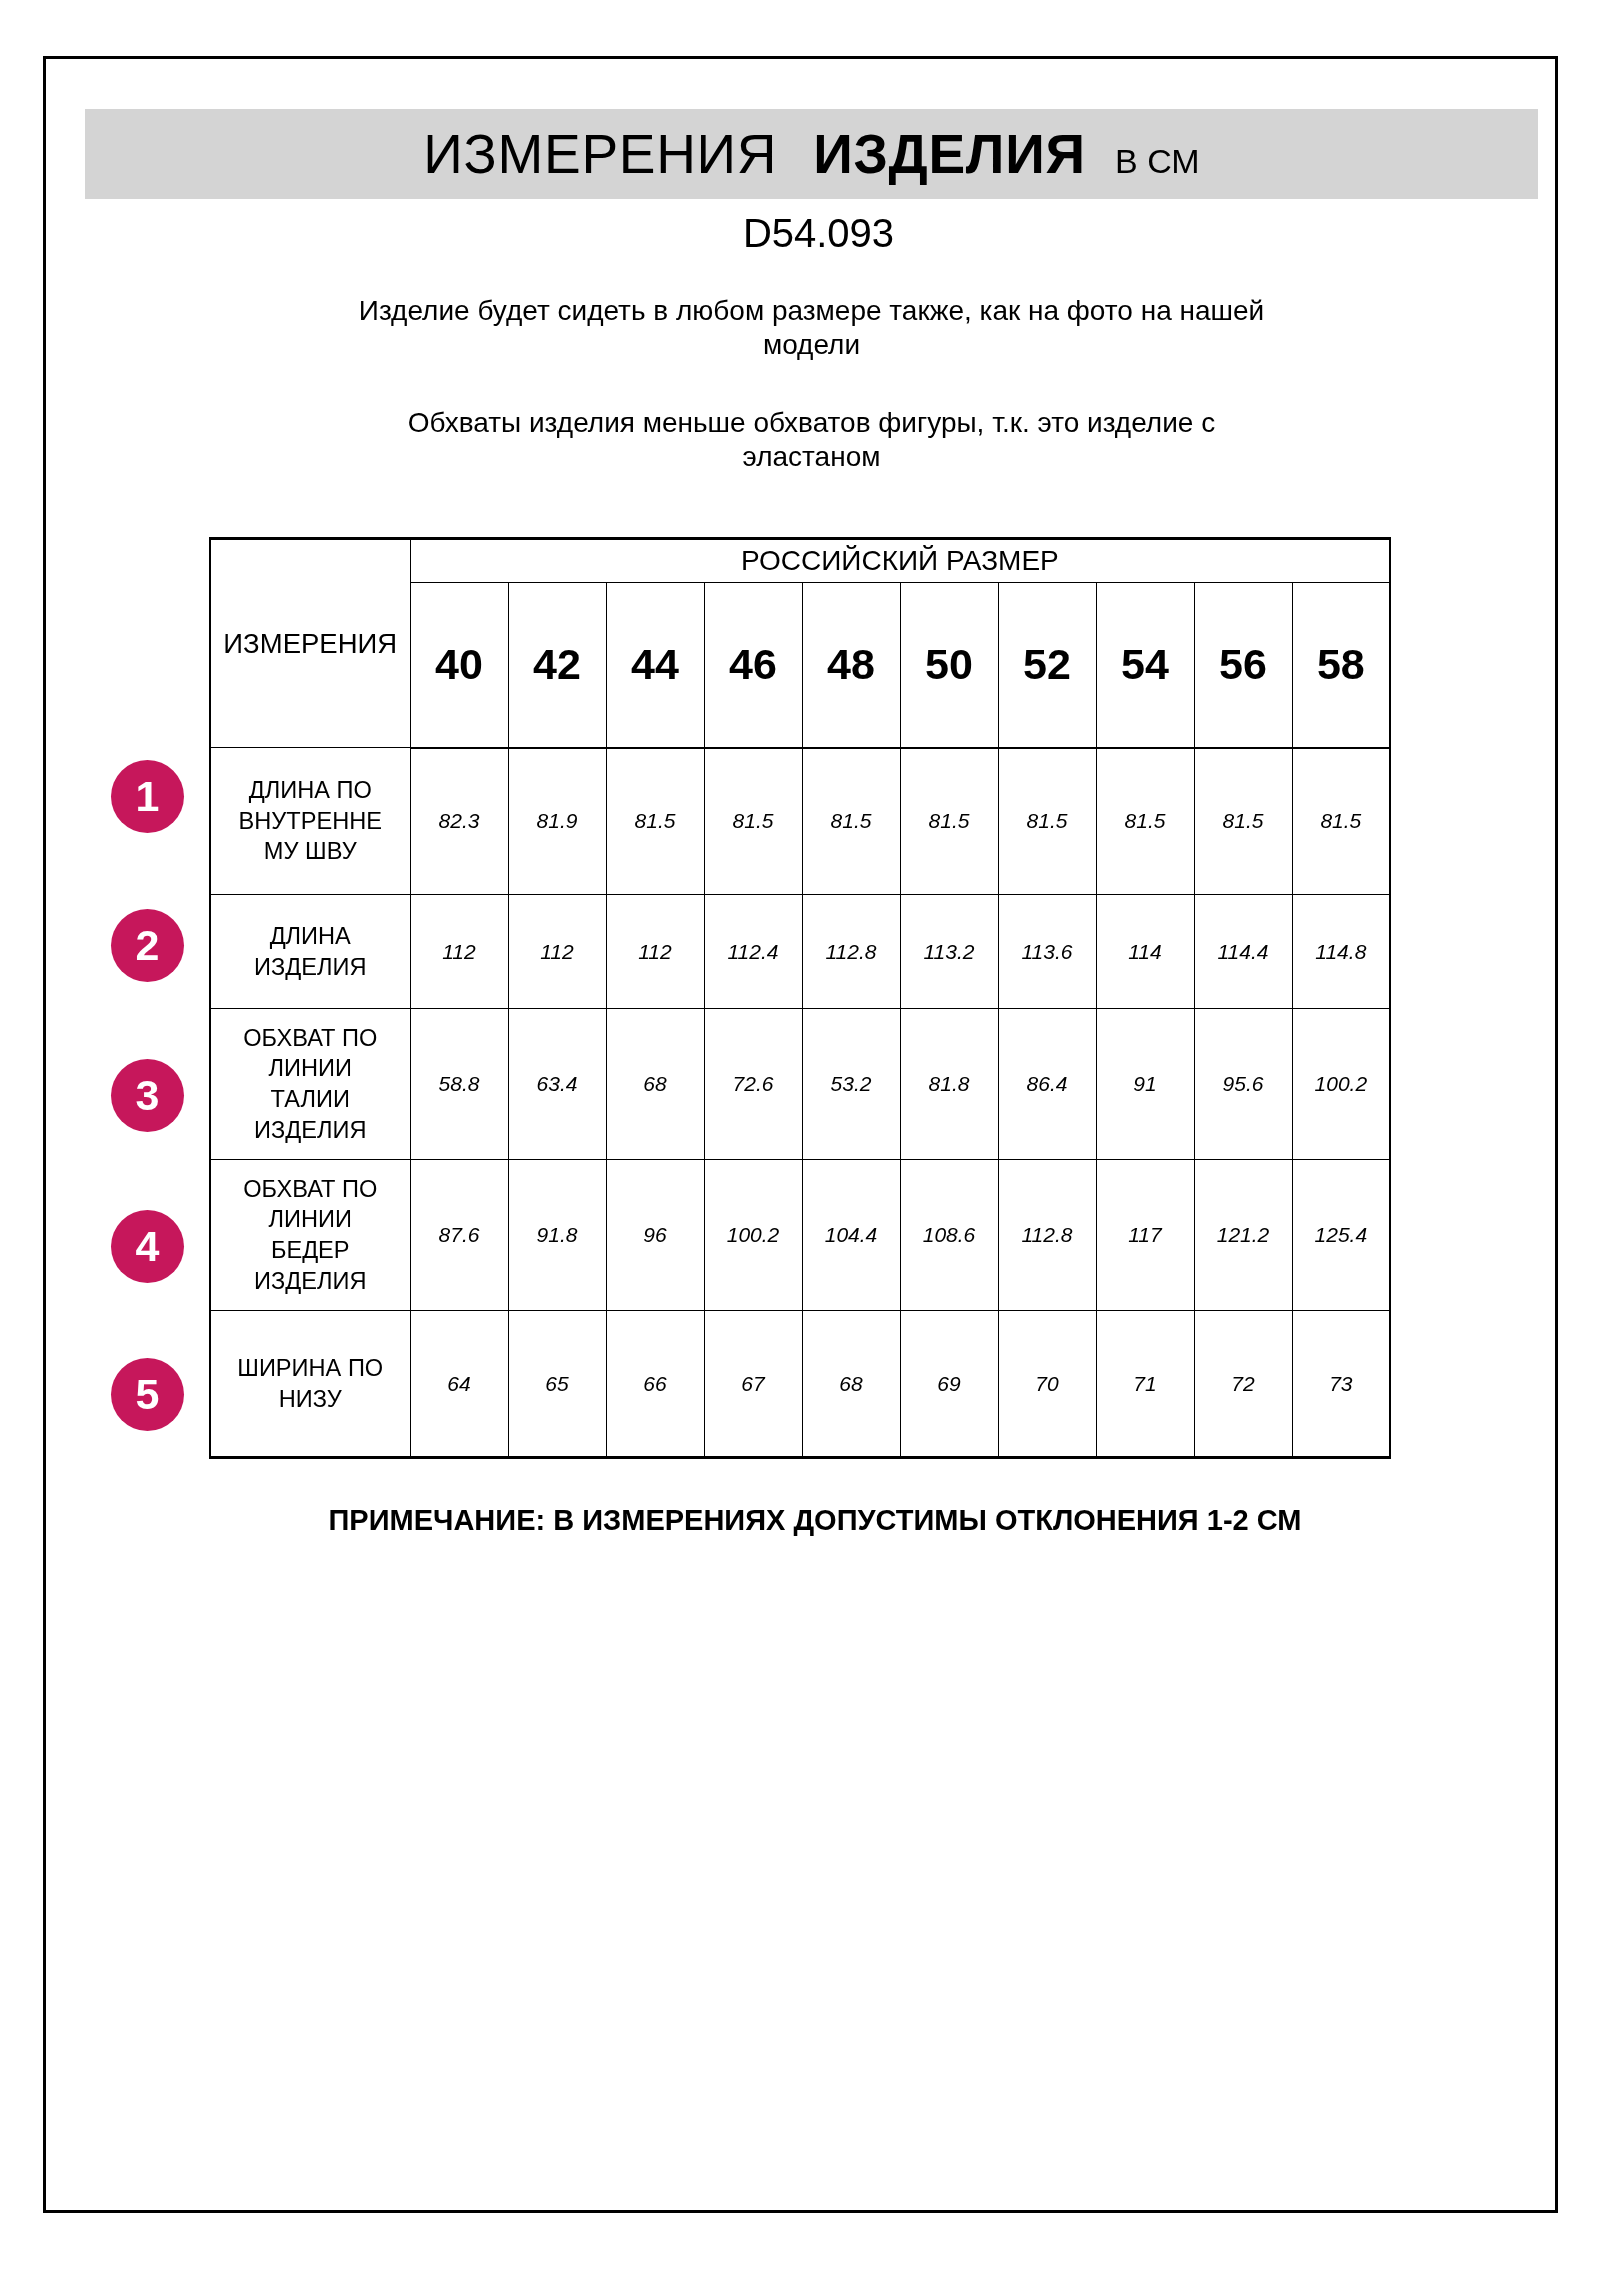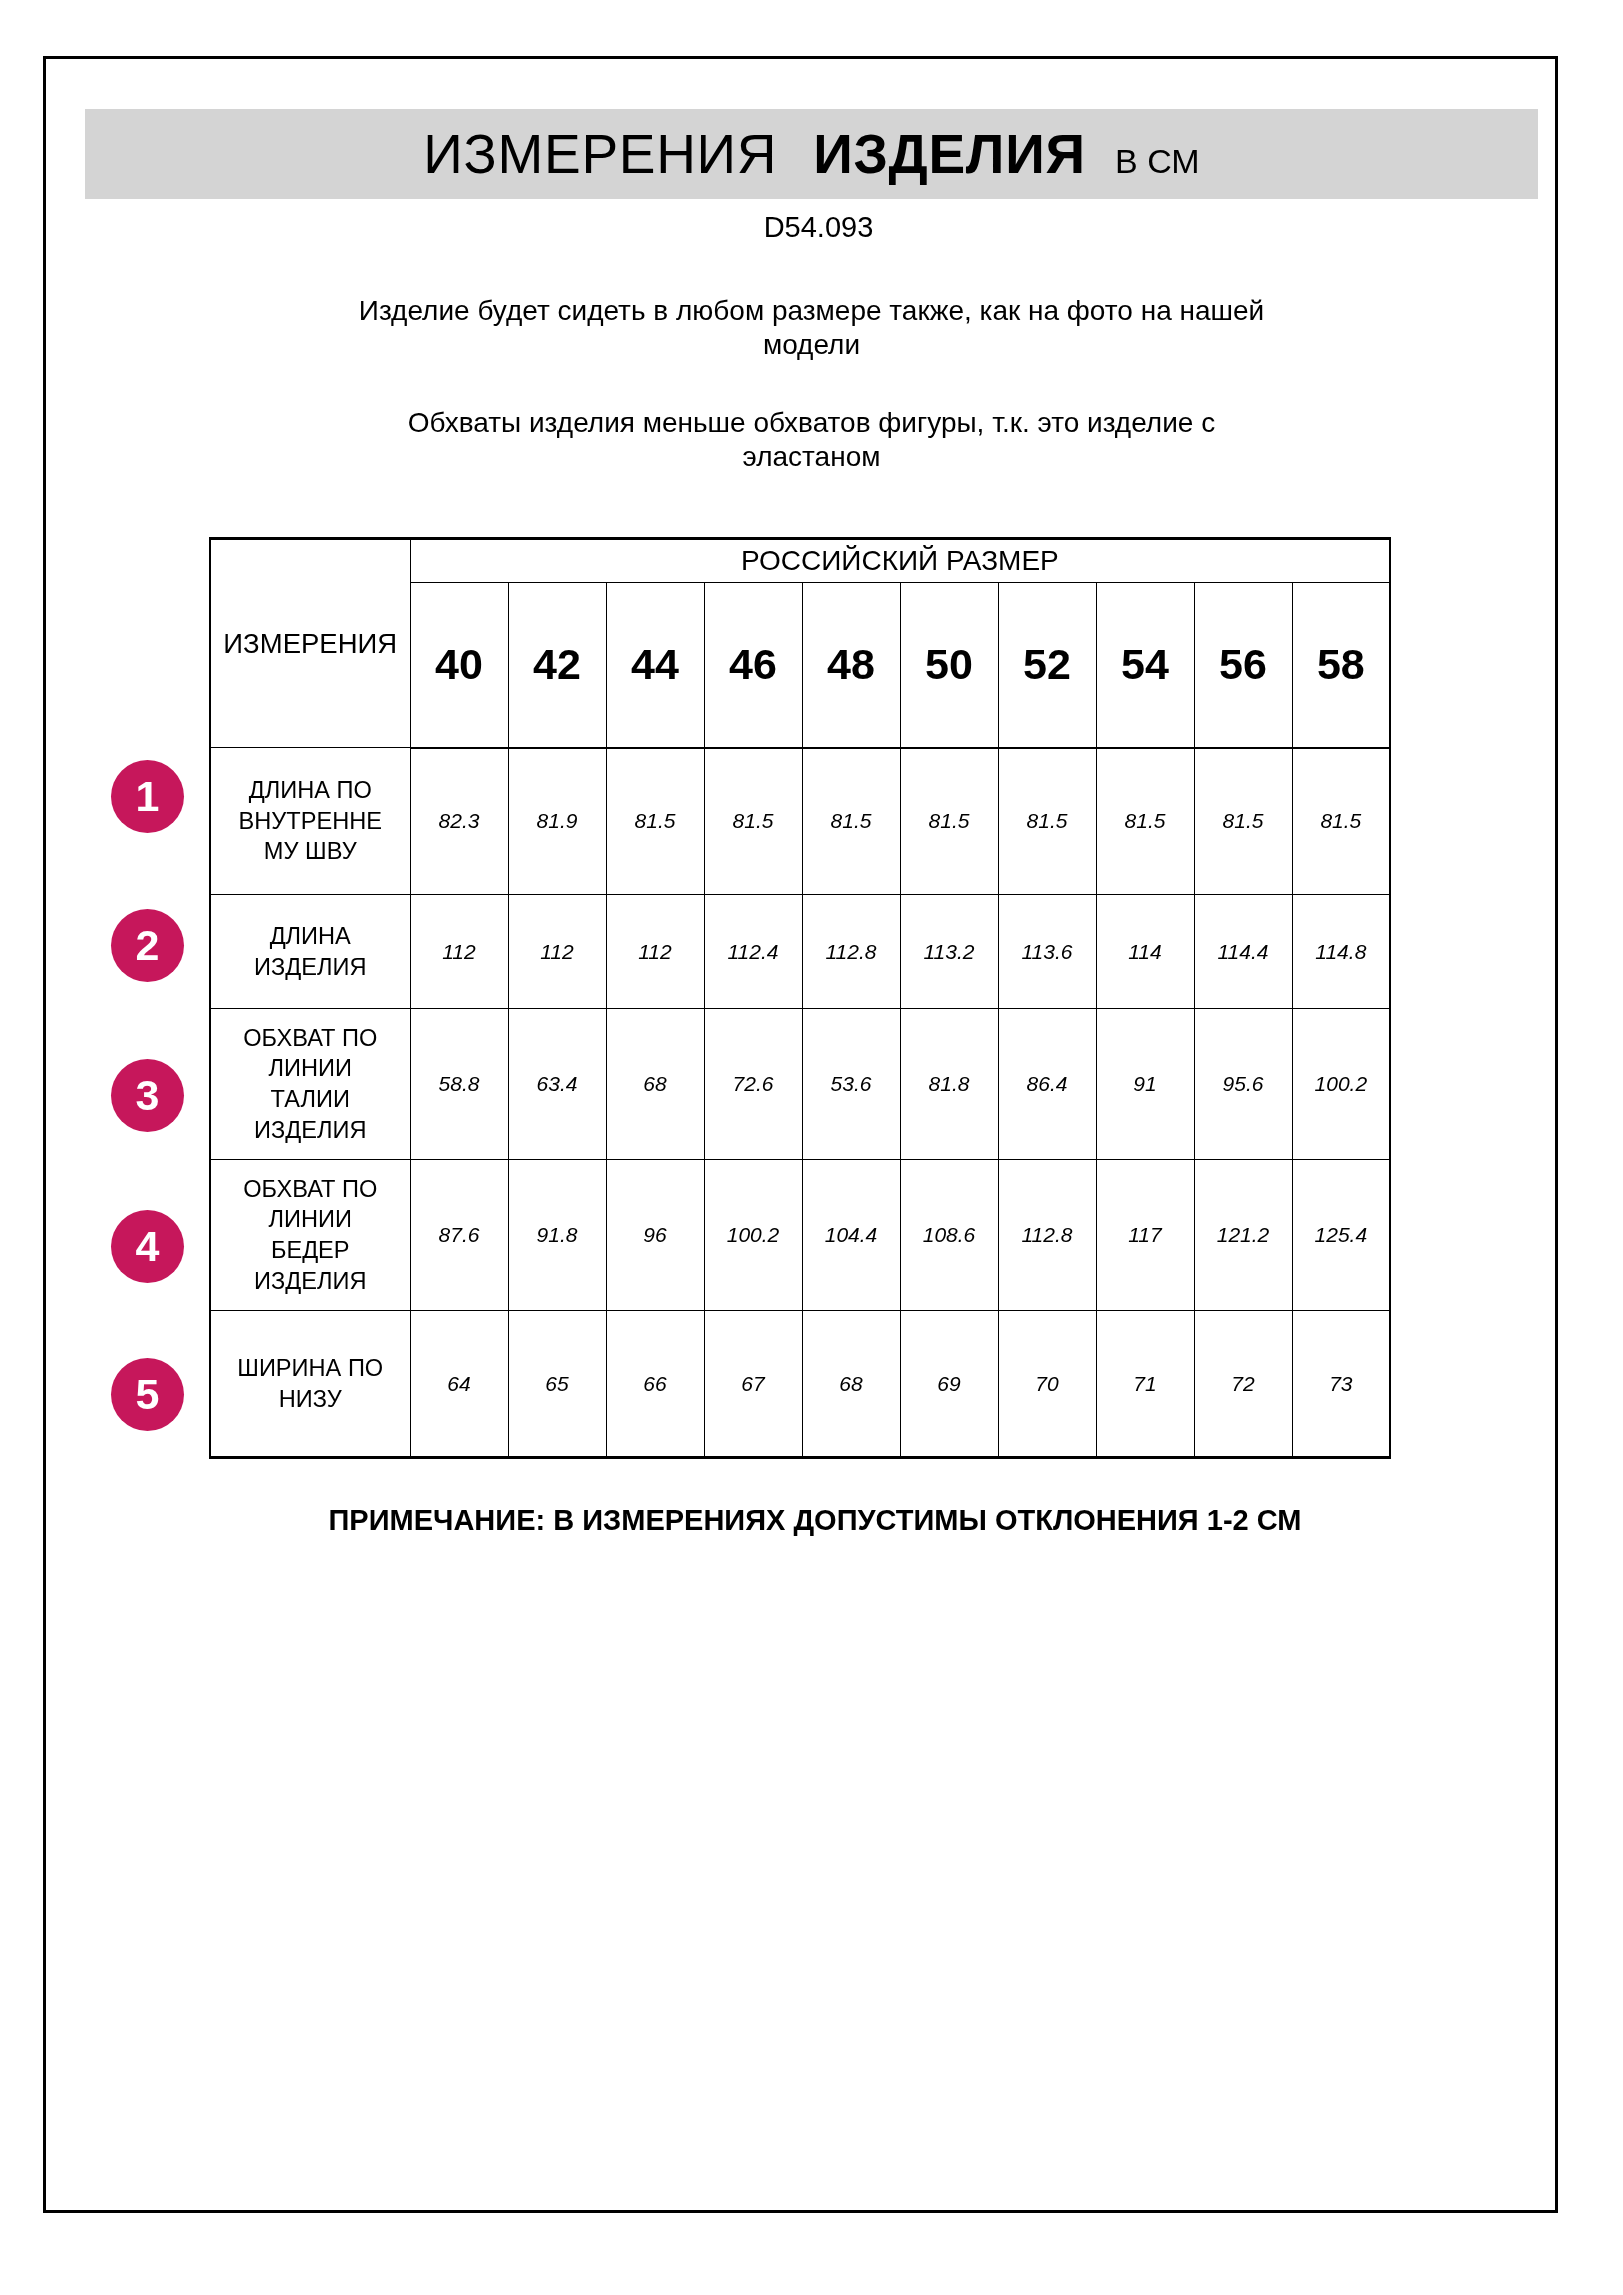--- a/index.html
+++ b/index.html
@@ -20,21 +20,21 @@
     position:absolute; left:85px; top:109px;
     width:1453px; height:90px;
     display:flex; align-items:baseline; justify-content:center;
   }
   .banner .t1 { font-size:55px; font-weight:normal; letter-spacing:0.7px; }
   .banner .t2 { font-size:55px; font-weight:bold; margin-left:36px; letter-spacing:0.7px; }
   .banner .t3 { font-size:34px; font-weight:normal; margin-left:29.4px; }
   .banner { line-height:90px; }
   .product-code {
     position:absolute; left:14px; right:0; top:211px;
-    text-align:center; font-size:29px;
+    text-align:center; font-size:40px;
   }
   .para {
     position:absolute; left:157px; right:157px;
     text-align:center; font-size:28px; line-height:1.22;
     white-space:pre-line;
   }
   .para1 { top:294px; }
   .para2 { top:406px; }
   table.size-table {
     position:absolute; left:209px; top:537px;
@@ -162,21 +162,21 @@
   </tr>
   <tr class="r-d3">
     <td class="cell-label">ОБХВАТ ПО
 ЛИНИИ
 ТАЛИИ
 ИЗДЕЛИЯ</td>
     <td class="cell-val">58.8</td>
     <td class="cell-val">63.4</td>
     <td class="cell-val">68</td>
     <td class="cell-val">72.6</td>
-    <td class="cell-val">53.6</td>
+    <td class="cell-val">53.2</td>
     <td class="cell-val">81.8</td>
     <td class="cell-val">86.4</td>
     <td class="cell-val">91</td>
     <td class="cell-val">95.6</td>
     <td class="cell-val">100.2</td>
   </tr>
   <tr class="r-d4">
     <td class="cell-label">ОБХВАТ ПО
 ЛИНИИ
 БЕДЕР

